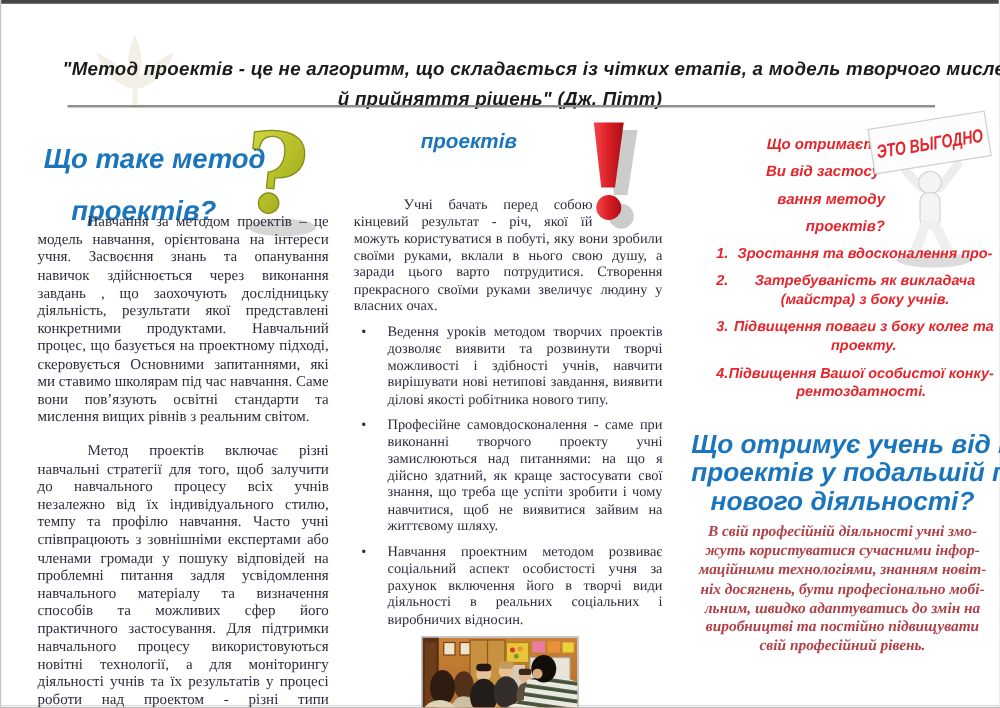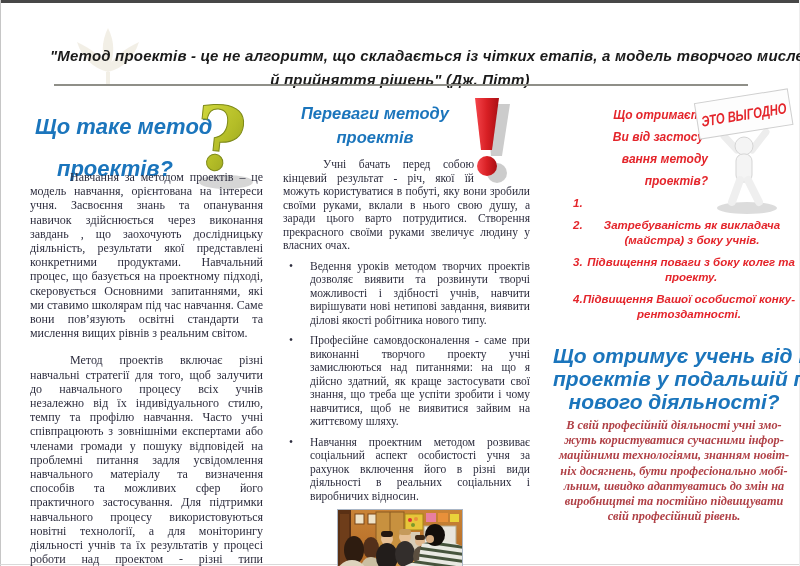--- a/index.html
+++ b/index.html
@@ -105,21 +105,20 @@
     </svg>
 
     <div class="l-flow serifbody">
       <p>Навчання за методом проектів – це модель навчання, орієнтована на інтереси учня. Засвоєння знань та опанування навичок здійснюється через виконання завдань , що заохочують дослідницьку діяльність, результати якої представлені конкретними продуктами. Навчальний процес, що базується на проектному підході, скеровується Основними запитаннями, які ми ставимо школярам під час навчання. Саме вони пов’язують освітні стандарти та мислення вищих рівнів з реальним світом.</p>
       <p>Метод проектів включає різні навчальні стратегії для того, щоб залучити до навчального процесу всіх учнів незалежно від їх індивідуального стилю, темпу та профілю навчання. Часто учні співпрацюють з зовнішніми експертами або членами громади у пошуку відповідей на проблемні питання задля усвідомлення навчального матеріалу та визначення способів та можливих сфер його практичного застосування. Для підтримки навчального процесу використовуються новітні технології, а для моніторингу діяльності учнів та їх результатів у процесі роботи над проектом - різні типи оцінювання.</p>
     </div>
   </div>
 
   <div>
     <div class="coltitle m-title">
-      <div>Переваги методу</div>
       <div>проектів</div>
     </div>
 
     <svg class="excl-icon" viewBox="0 0 66 92">
       <defs>
         <linearGradient id="eg" x1="0" y1="0" x2="1" y2="0">
           <stop offset="0" stop-color="#f4454b"></stop>
             <stop offset=".5" stop-color="#d81f24"></stop>
             <stop offset="1" stop-color="#a90f14"></stop>
         </linearGradient>
@@ -141,21 +140,21 @@
       <div class="bullet">
         <div class="mark">•</div>
         <div class="btxt">Ведення уроків методом творчих проектів дозволяє виявити та розвинути творчі можливості і здібності учнів, навчити вирішувати нові нетипові завдання, виявити ділові якості робітника нового типу.</div>
       </div>
       <div class="bullet">
         <div class="mark">•</div>
         <div class="btxt">Професійне самовдосконалення - саме при виконанні творчого проекту учні замислюються над питаннями: на що я дійсно здатний, як краще застосувати свої знання, що треба ще успіти зробити і чому навчитися, щоб не виявитися зайвим на життєвому шляху.</div>
       </div>
       <div class="bullet">
         <div class="mark">•</div>
-        <div class="btxt">Навчання проектним методом розвиває соціальний аспект особистості учня за рахунок включення його в різні види діяльності в реальних соціальних і виробничих відносин.</div>
+        <div class="btxt">Навчання проектним методом розвиває соціальний аспект особистості учня за рахунок включення його в творчі види діяльності в реальних соціальних і виробничих відносин.</div>
       </div>
 
       <svg class="photo" viewBox="0 0 124 78">
         <defs>
           <pattern id="stripes" width="12" height="7" patternUnits="userSpaceOnUse" patternTransform="rotate(8)">
             <rect width="12" height="7" fill="#e9e9e2"></rect>
               <rect y="4" width="12" height="3" fill="#46543c"></rect>
           </pattern>
           <linearGradient id="wall" x1="0" y1="0" x2="0" y2="1">
             <stop offset="0" stop-color="#c98336"></stop>
@@ -232,20 +231,21 @@
       <g stroke="#efefef" stroke-width="8" stroke-linecap="round">
         <path d="M48,92 L40,114" fill="none"></path>
         <path d="M56,92 L67,114" fill="none"></path>
       </g>
     </svg>
 
     <div class="r-list">
       <div class="r-item">
         <div class="num">1.</div>
         <div class="ilines">
+          <div>Зростання та вдосконалення  про-</div>
         </div>
       </div>
       <div class="r-item">
         <div class="num">2.</div>
         <div class="ilines">
           <div>Затребуваність як  викладача</div>
           <div>(майстра)  з боку  учнів.</div>
         </div>
       </div>
       <div class="r-item">

